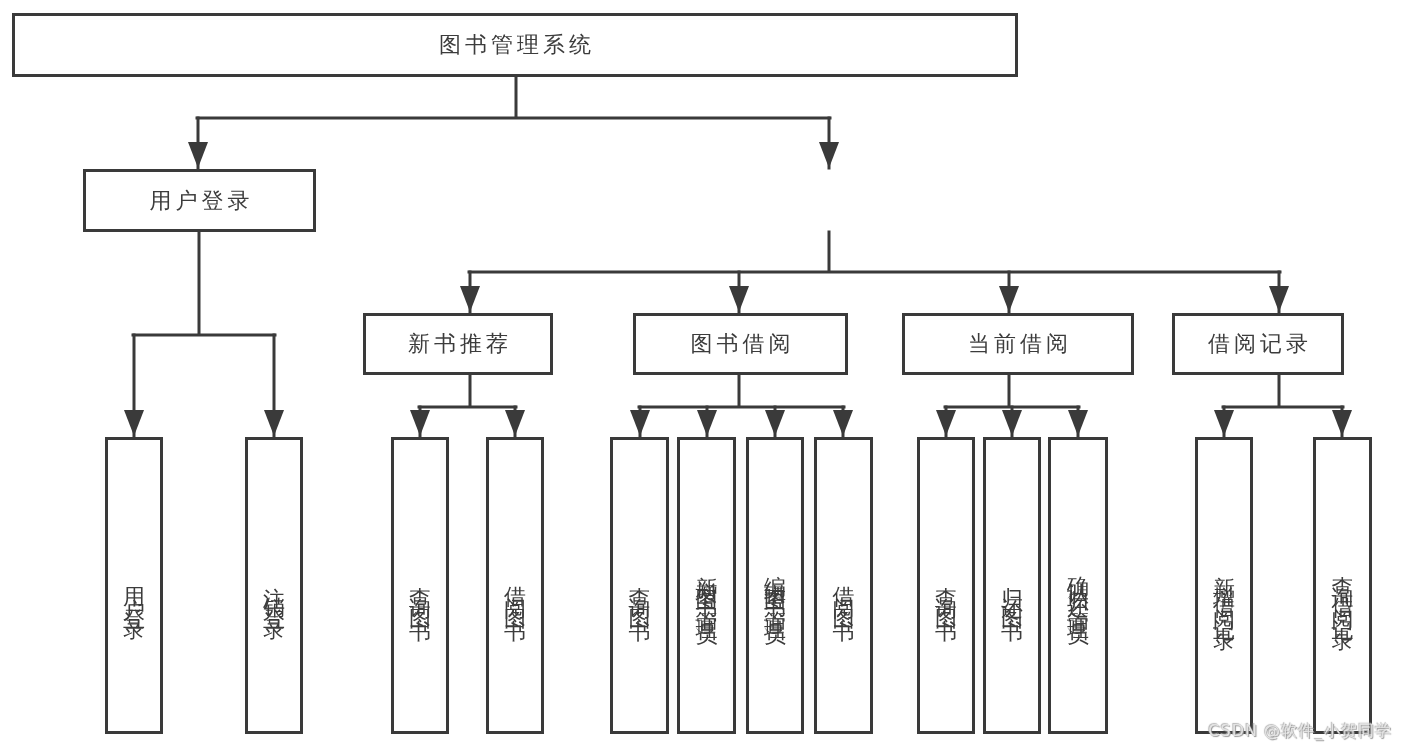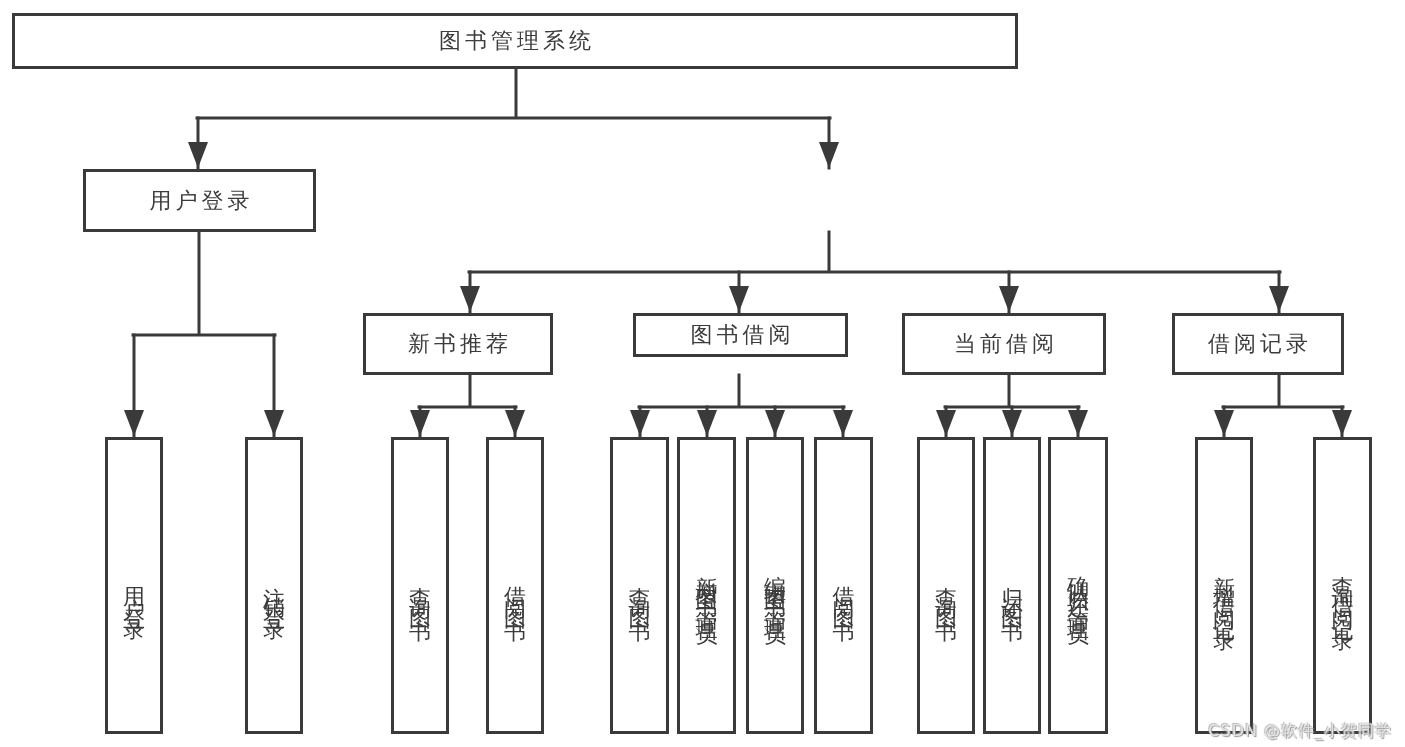--- a/index.html
+++ b/index.html
@@ -92,35 +92,35 @@
     <line class="ln" x1="707" y1="407" x2="707" y2="436" marker-end="url(#ah)"></line>
     <line class="ln" x1="775" y1="407" x2="775" y2="436" marker-end="url(#ah)"></line>
     <line class="ln" x1="843" y1="407" x2="843" y2="436" marker-end="url(#ah)"></line>
     <line class="ln" x1="946" y1="407" x2="946" y2="436" marker-end="url(#ah)"></line>
     <line class="ln" x1="1012" y1="407" x2="1012" y2="436" marker-end="url(#ah)"></line>
     <line class="ln" x1="1078" y1="407" x2="1078" y2="436" marker-end="url(#ah)"></line>
     <line class="ln" x1="1224" y1="407" x2="1224" y2="436" marker-end="url(#ah)"></line>
     <line class="ln" x1="1342" y1="407" x2="1342" y2="436" marker-end="url(#ah)"></line>
   </svg>
 
-  <div class="box" style="left:12px;top:13px;width:1006px;height:56px">
+  <div class="box" style="left:12px;top:13px;width:1006px;height:64px">
     <span class="hlabel">图书管理系统</span>
   </div>
 
   <div class="box" style="left:83px;top:169px;width:233px;height:63px">
     <span class="hlabel">用户登录</span>
   </div>
 
   <div class="box" style="left:363px;top:313px;width:190px;height:62px">
     <span class="hlabel">新书推荐</span>
   </div>
-  <div class="box" style="left:633px;top:313px;width:215px;height:44px">
+  <div class="box" style="left:633px;top:313px;width:215px;height:62px">
     <span class="hlabel">图书借阅</span>
   </div>
-  <div class="box" style="left:902px;top:313px;width:204px;height:62px">
+  <div class="box" style="left:902px;top:313px;width:232px;height:62px">
     <span class="hlabel">当前借阅</span>
   </div>
   <div class="box" style="left:1172px;top:313px;width:172px;height:62px">
     <span class="hlabel">借阅记录</span>
   </div>
 
   <div class="box vbox" style="left:105px;top:437px;width:58px;height:297px">
     <span>用户登录</span>
   </div>
   <div class="box vbox" style="left:245px;top:437px;width:58px;height:297px">

